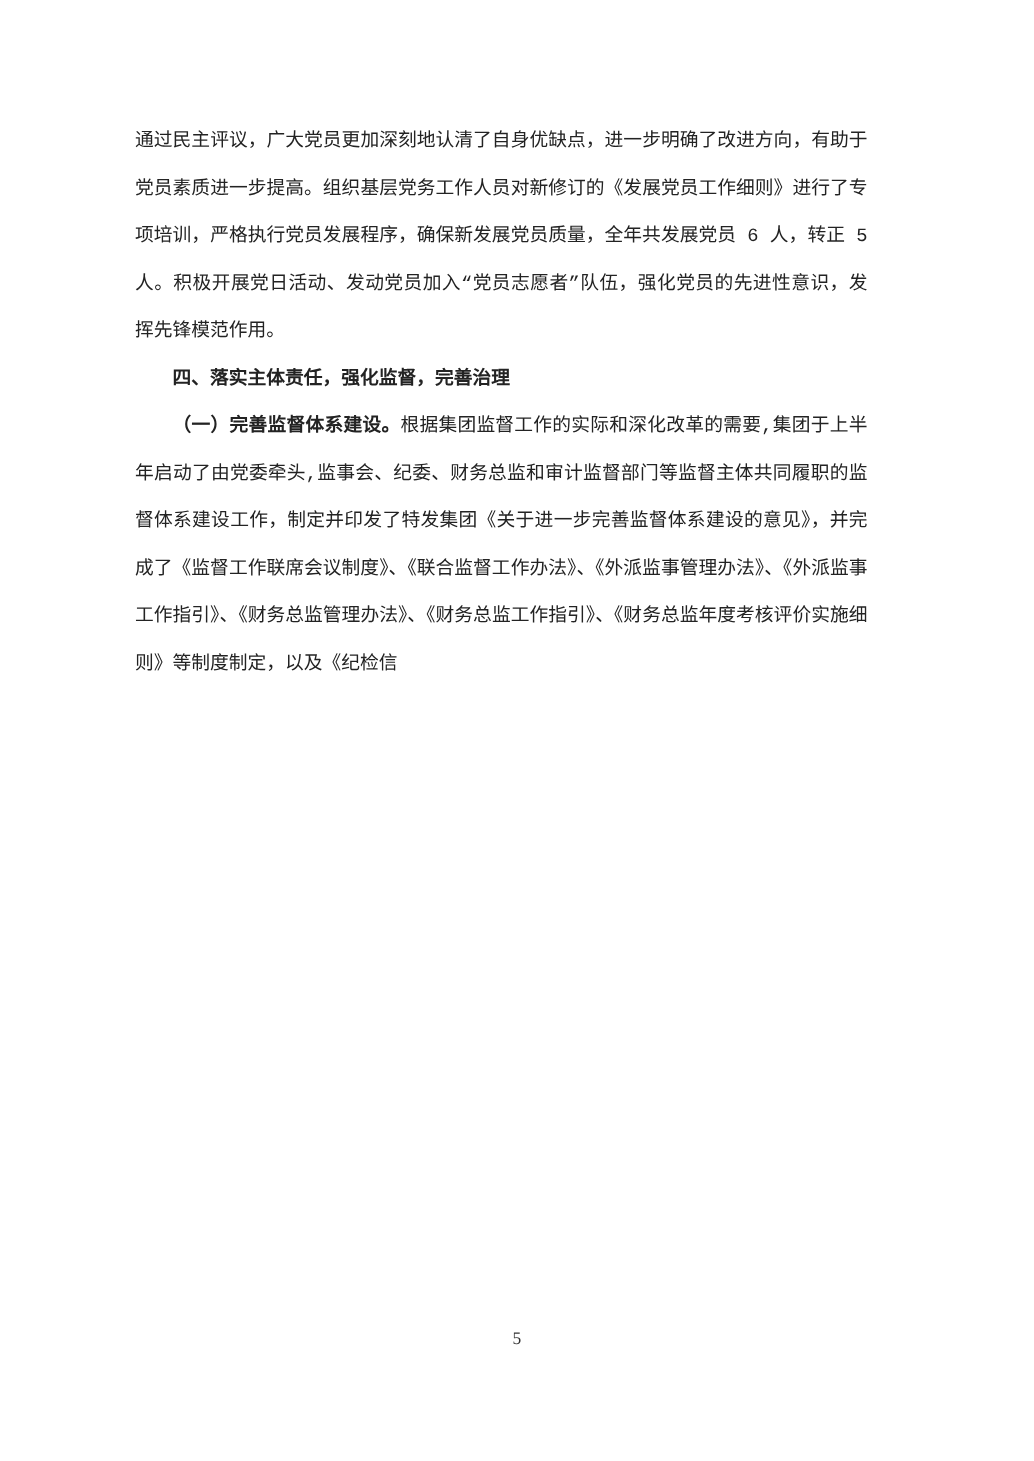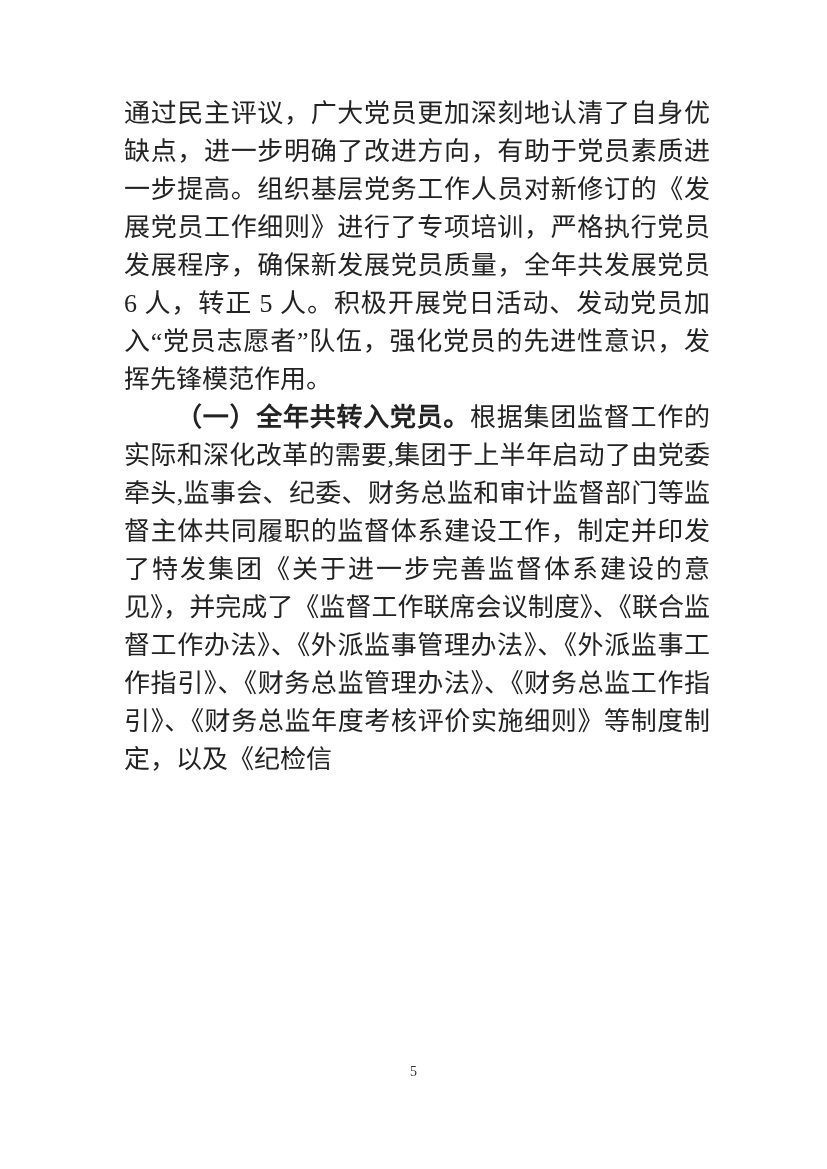--- a/index.html
+++ b/index.html
@@ -11,28 +11,29 @@
     position: relative;
     width: 827px;
     height: 1169px;
     background: #ffffff;
     overflow: hidden;
     font-family: "Liberation Serif", "DejaVu Serif", serif;
     color: #232323;
   }
   .content {
     position: absolute;
-    left: 124px;
+    left: 108px;
     top: 95px;
     width: 586px;
-    font-size: 26px;
+    font-size: 15px;
     line-height: 38px;
     text-align: justify;
     text-justify: inter-ideograph;
     word-break: break-all;
+    font-family: Liberation Mono, monospace;
   }
   .para {
     margin: 0;
     padding: 0;
   }
   .para.indent {
     text-indent: 2em;
   }
   .para.heading {
     font-weight: 700;
@@ -50,18 +51,19 @@
     line-height: 20px;
     color: #333333;
   }
 </style>
 </head>
 <body>
 
 <div class="page">
   <div class="content">
       <p class="para"><span class="seg">通过民主评议，广大党员更加深刻地认清了自身优缺点，进一步明确了改进方向，有助于党员素质进一步提高。组织基层党务工作人员对新修订的《发展党员工作细则》进行了专项培训，严格执行党员发展程序，确保新发展党员质量，全年共发展党员 6 人，转正 5 人。积极开展党日活动、发动党员加入“党员志愿者”队伍，强化党员的先进性意识，发挥先锋模范作用。</span></p>
-      <p class="para indent"><span class="seg bold">（一）全年共转入党员。</span><span class="seg">根据集团监督工作的实际和深化改革的需要,集团于上半年启动了由党委牵头,监事会、纪委、财务总监和审计监督部门等监督主体共同履职的监督体系建设工作，制定并印发了特发集团《关于进一步完善监督体系建设的意见》，并完成了《监督工作联席会议制度》、《联合监督工作办法》、《外派监事管理办法》、《外派监事工作指引》、《财务总监管理办法》、《财务总监工作指引》、《财务总监年度考核评价实施细则》等制度制定，以及《纪检信</span></p>
+      <p class="para indent heading"><span class="seg bold">四、落实主体责任，强化监督，完善治理</span></p>
+      <p class="para indent"><span class="seg bold">（一）完善监督体系建设。</span><span class="seg">根据集团监督工作的实际和深化改革的需要,集团于上半年启动了由党委牵头,监事会、纪委、财务总监和审计监督部门等监督主体共同履职的监督体系建设工作，制定并印发了特发集团《关于进一步完善监督体系建设的意见》，并完成了《监督工作联席会议制度》、《联合监督工作办法》、《外派监事管理办法》、《外派监事工作指引》、《财务总监管理办法》、《财务总监工作指引》、《财务总监年度考核评价实施细则》等制度制定，以及《纪检信</span></p>
     </div>
   <div class="footer">
     <span>5</span>
   </div>
 </div>
 
 </body></html>

